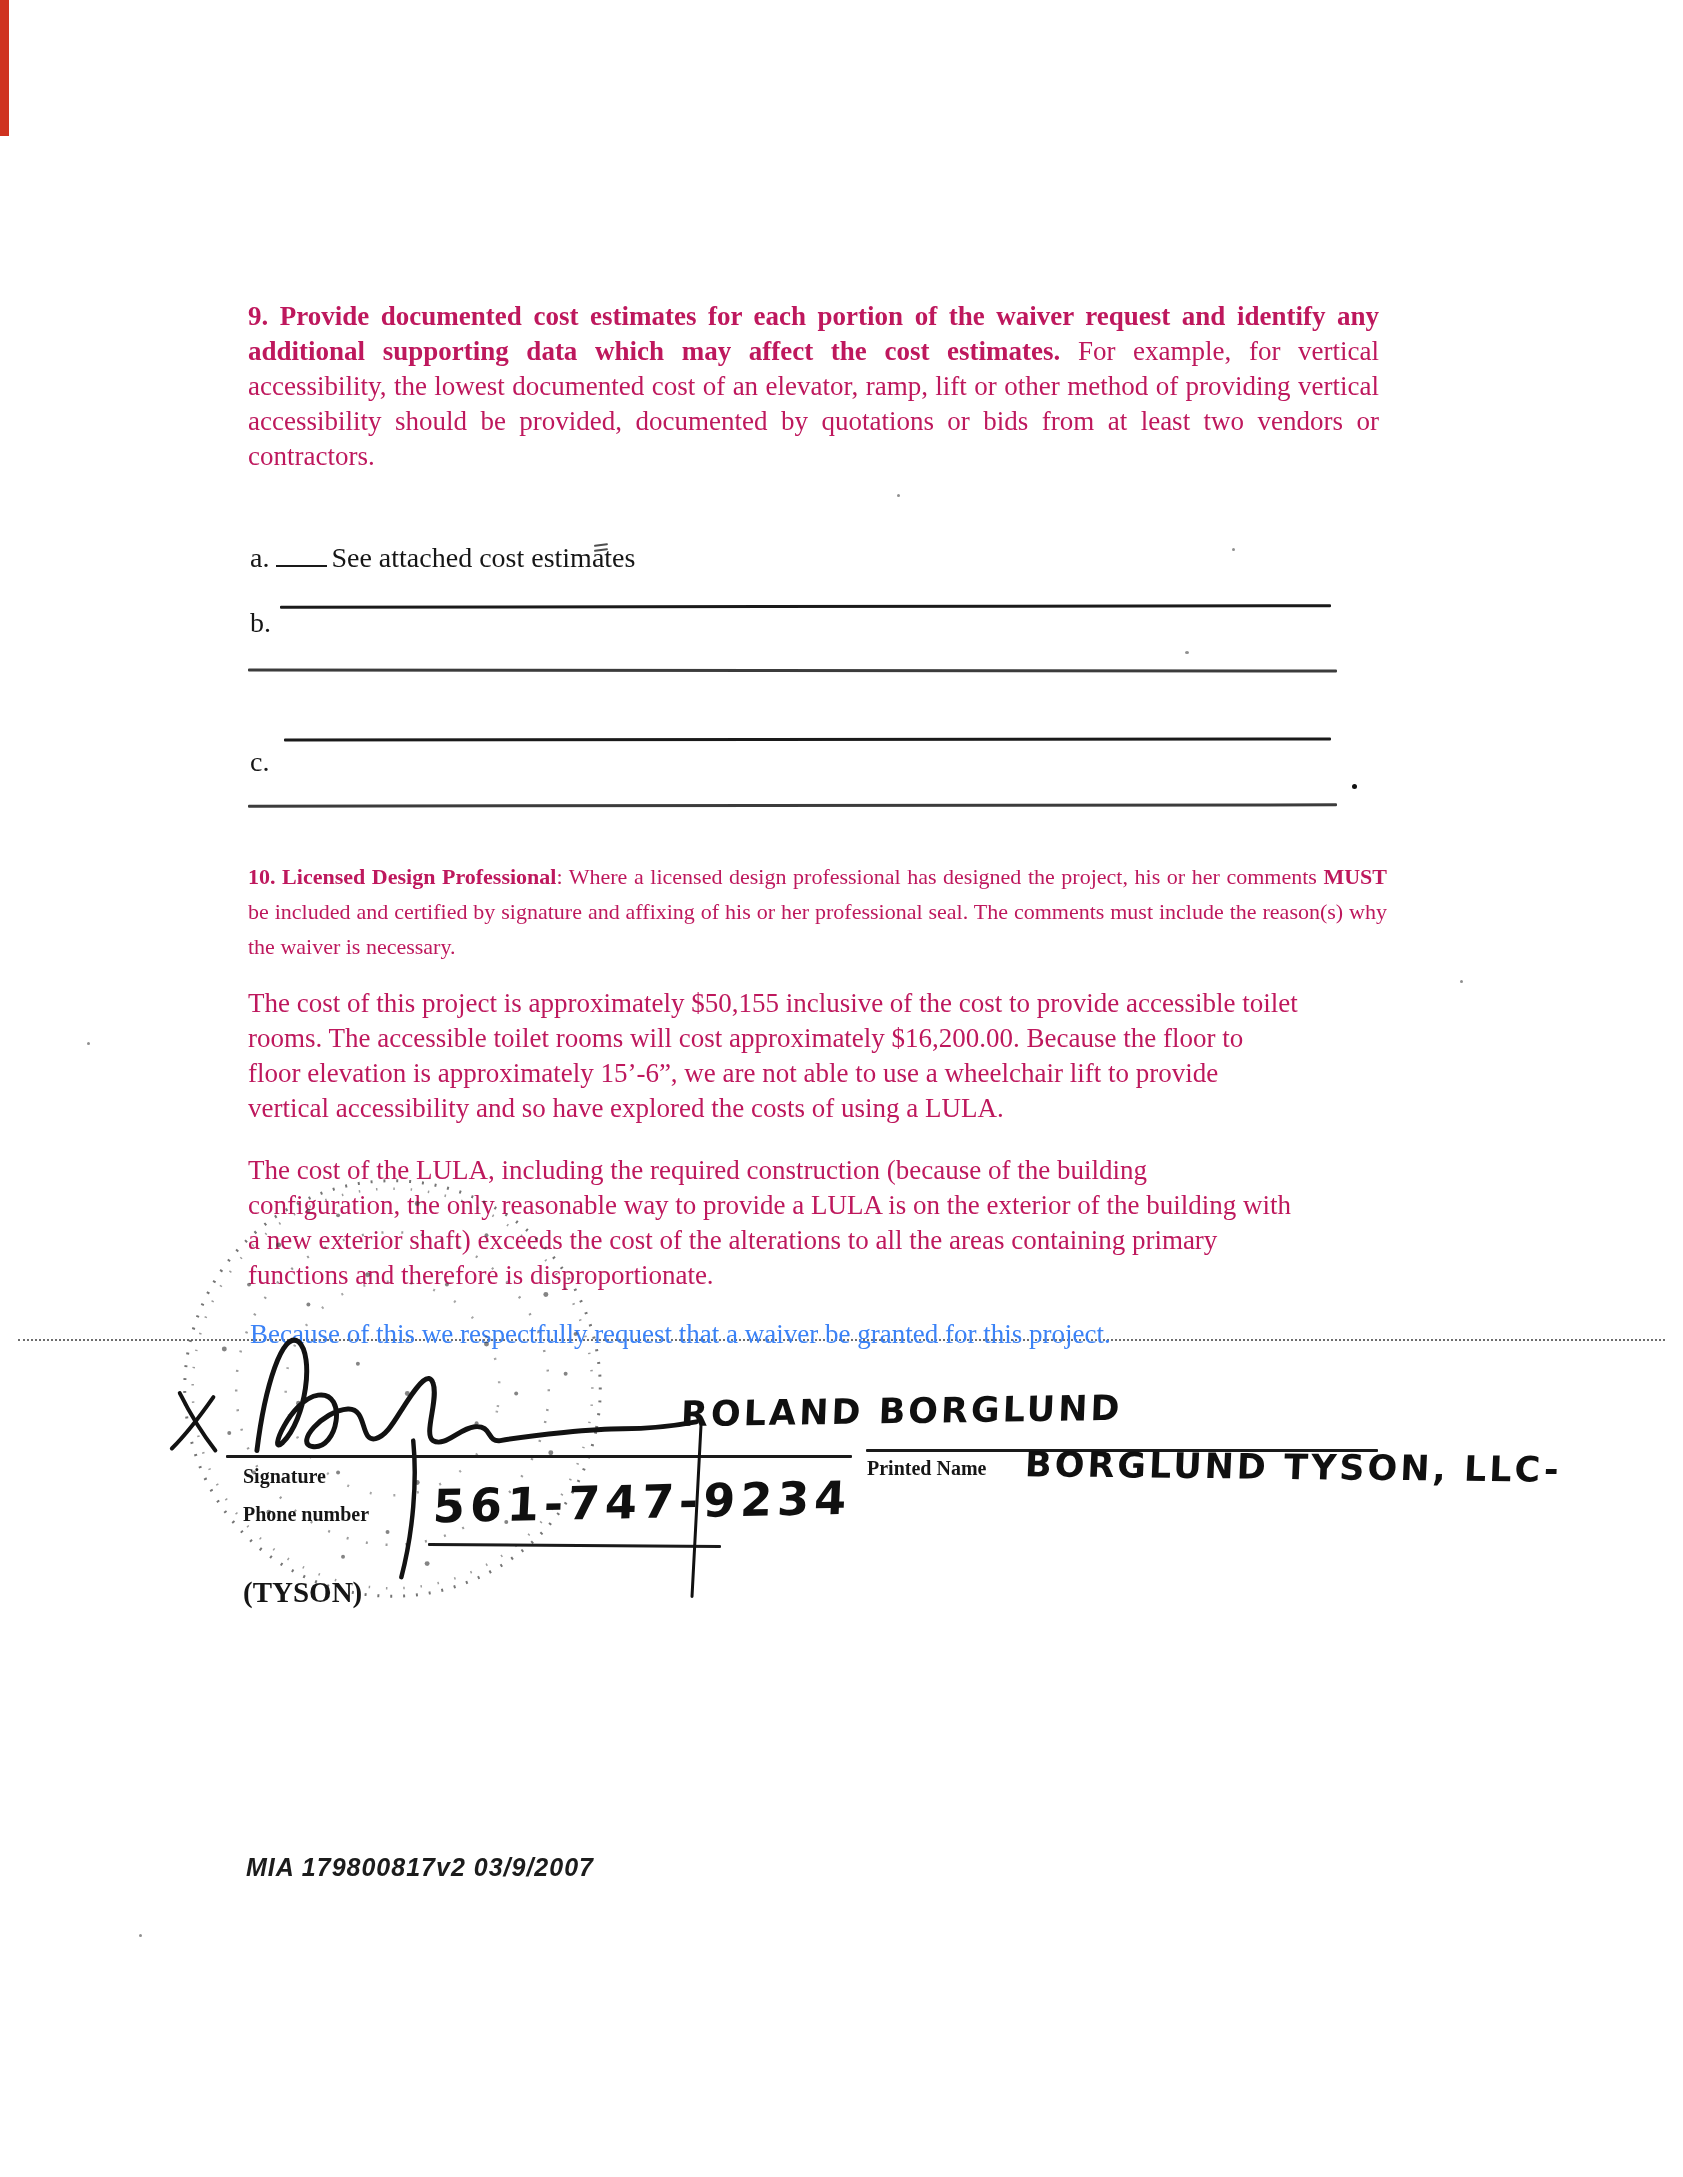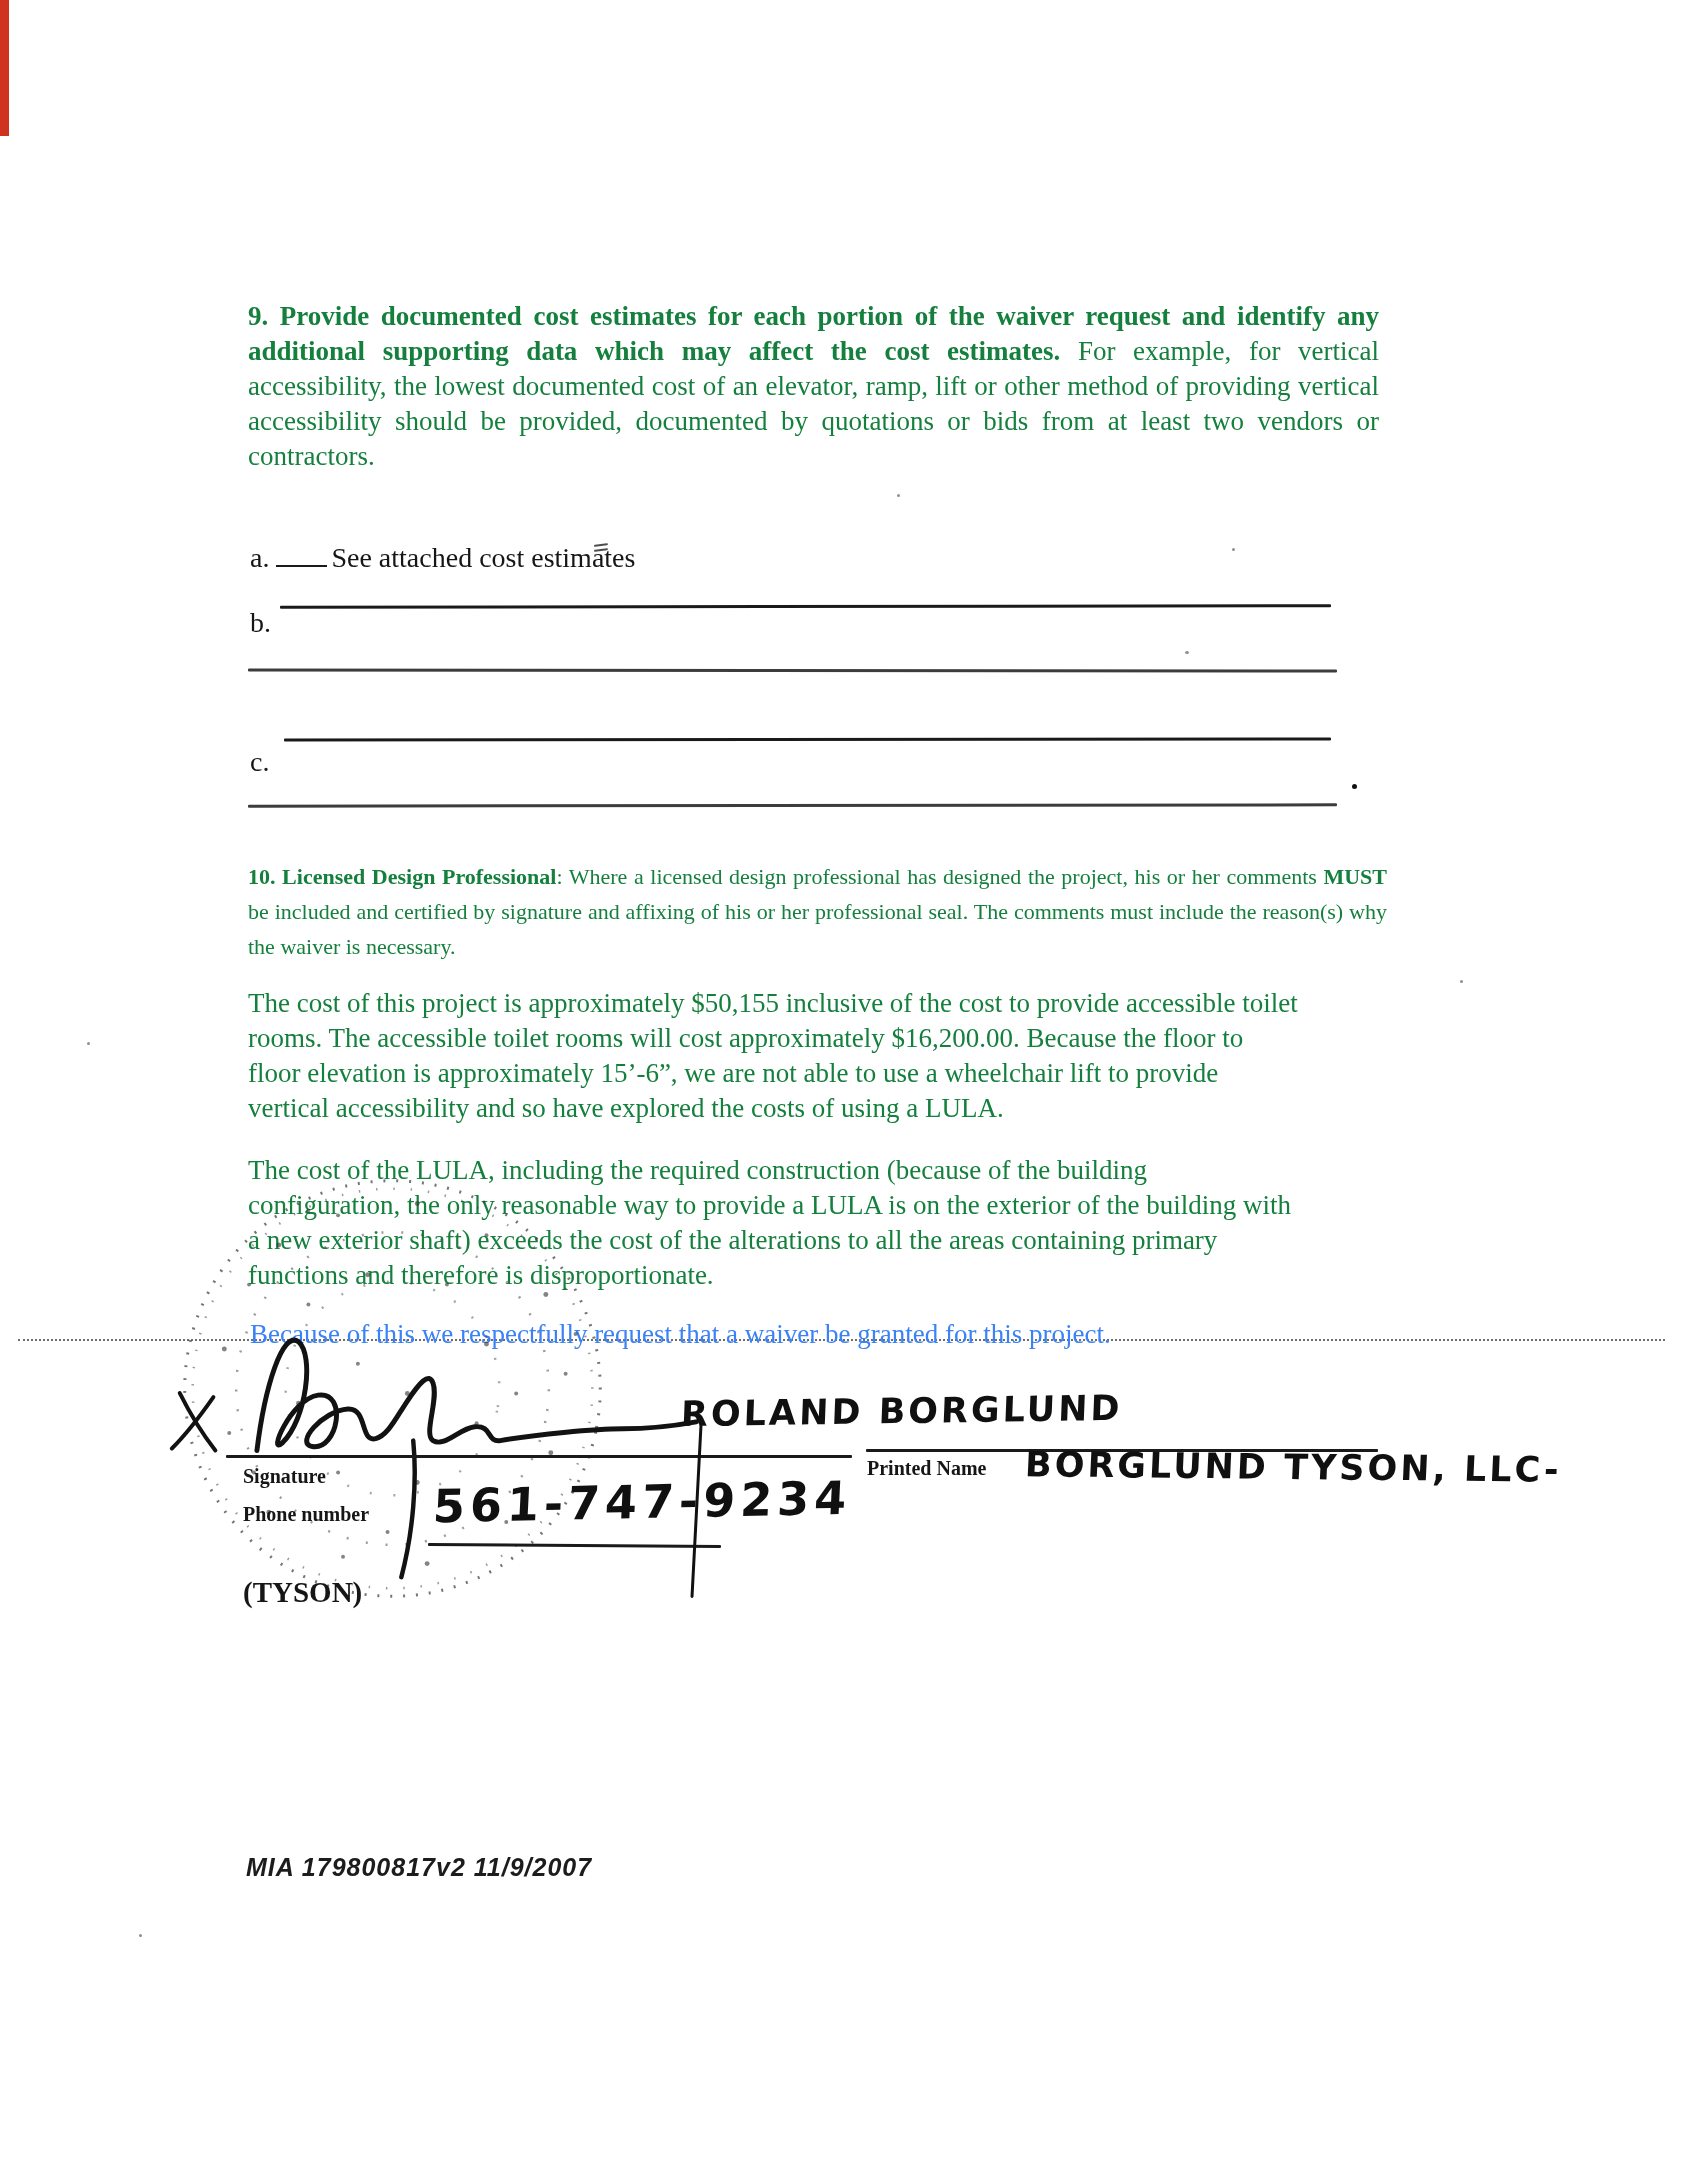--- a/index.html
+++ b/index.html
@@ -2,21 +2,21 @@
 <html><head>
 <meta charset="utf-8">
 <style>
   html,body{margin:0;padding:0;background:#888;}
   .page{
     position:relative;width:1683px;height:2177px;background:#ffffff;
     font-family:"Liberation Serif","DejaVu Serif",serif;color:#141414;
     overflow:hidden;margin:0 auto;
   }
   .red-edge{position:absolute;left:0;top:0;width:9px;height:136px;background:#cf3320;}
-  .para{position:absolute;font-size:27px;line-height:35px;color:#15803d;}
+  .para{position:absolute;font-size:27px;line-height:35px;color:#be185d;}
   .just{text-align:justify;}
   .preline{white-space:pre-line;}
   .b{font-weight:bold;}
   .label{position:absolute;font-size:20px;font-weight:bold;color:#161616;}
   .itemrow{position:absolute;font-size:28px;color:#161616;margin-top:29px;}
   .short-blank{display:inline-block;width:51px;border-bottom:2.5px solid #1a1a1a;height:24px;margin-right:4px;vertical-align:baseline;}
   .rule{position:absolute;height:2.5px;background:#1a1a1a;border-radius:1px;}
   .rule.light{opacity:.85;}
   .dotted-artifact{position:absolute;left:18px;top:1339px;width:1647px;border-top:2.5px dotted #4a4a4a;opacity:.8;}
   .handwrite{
@@ -145,21 +145,21 @@
   <div class="label" style="left:867px;top:1457px;">Printed Name</div>
   <div class="handwrite hw-company" style="left:1025px;top:1447px;">BORGLUND TYSON, LLC-</div>
 
   <div class="label" style="left:243px;top:1503px;">Phone number</div>
   <div class="handwrite hw-phone" style="left:433px;top:1475px;">561-747-9234</div>
   <div class="rule" style="left:428px;top:1544px;width:293px;transform:rotate(0.4deg);"></div>
   <div class="phone-stroke"></div>
 
   <div class="label" style="left:243px;top:1576px;font-size:29px;">(TYSON)</div>
 
-  <div class="footer-note" style="left:246px;top:1853px;">MIA 179800817v2 11/9/2007</div>
+  <div class="footer-note" style="left:246px;top:1853px;">MIA 179800817v2 03/9/2007</div>
 
   <div class="speck" style="left:87px;top:1042px;width:3px;height:3px;"></div>
   <div class="speck" style="left:897px;top:494px;width:3px;height:3px;"></div>
   <div class="speck" style="left:1232px;top:548px;width:3px;height:3px;"></div>
   <div class="speck" style="left:1185px;top:651px;width:4px;height:3px;"></div>
   <div class="speck" style="left:139px;top:1934px;width:3px;height:3px;"></div>
   <div class="speck" style="left:1460px;top:980px;width:3px;height:3px;"></div>
 
 </div>
 

